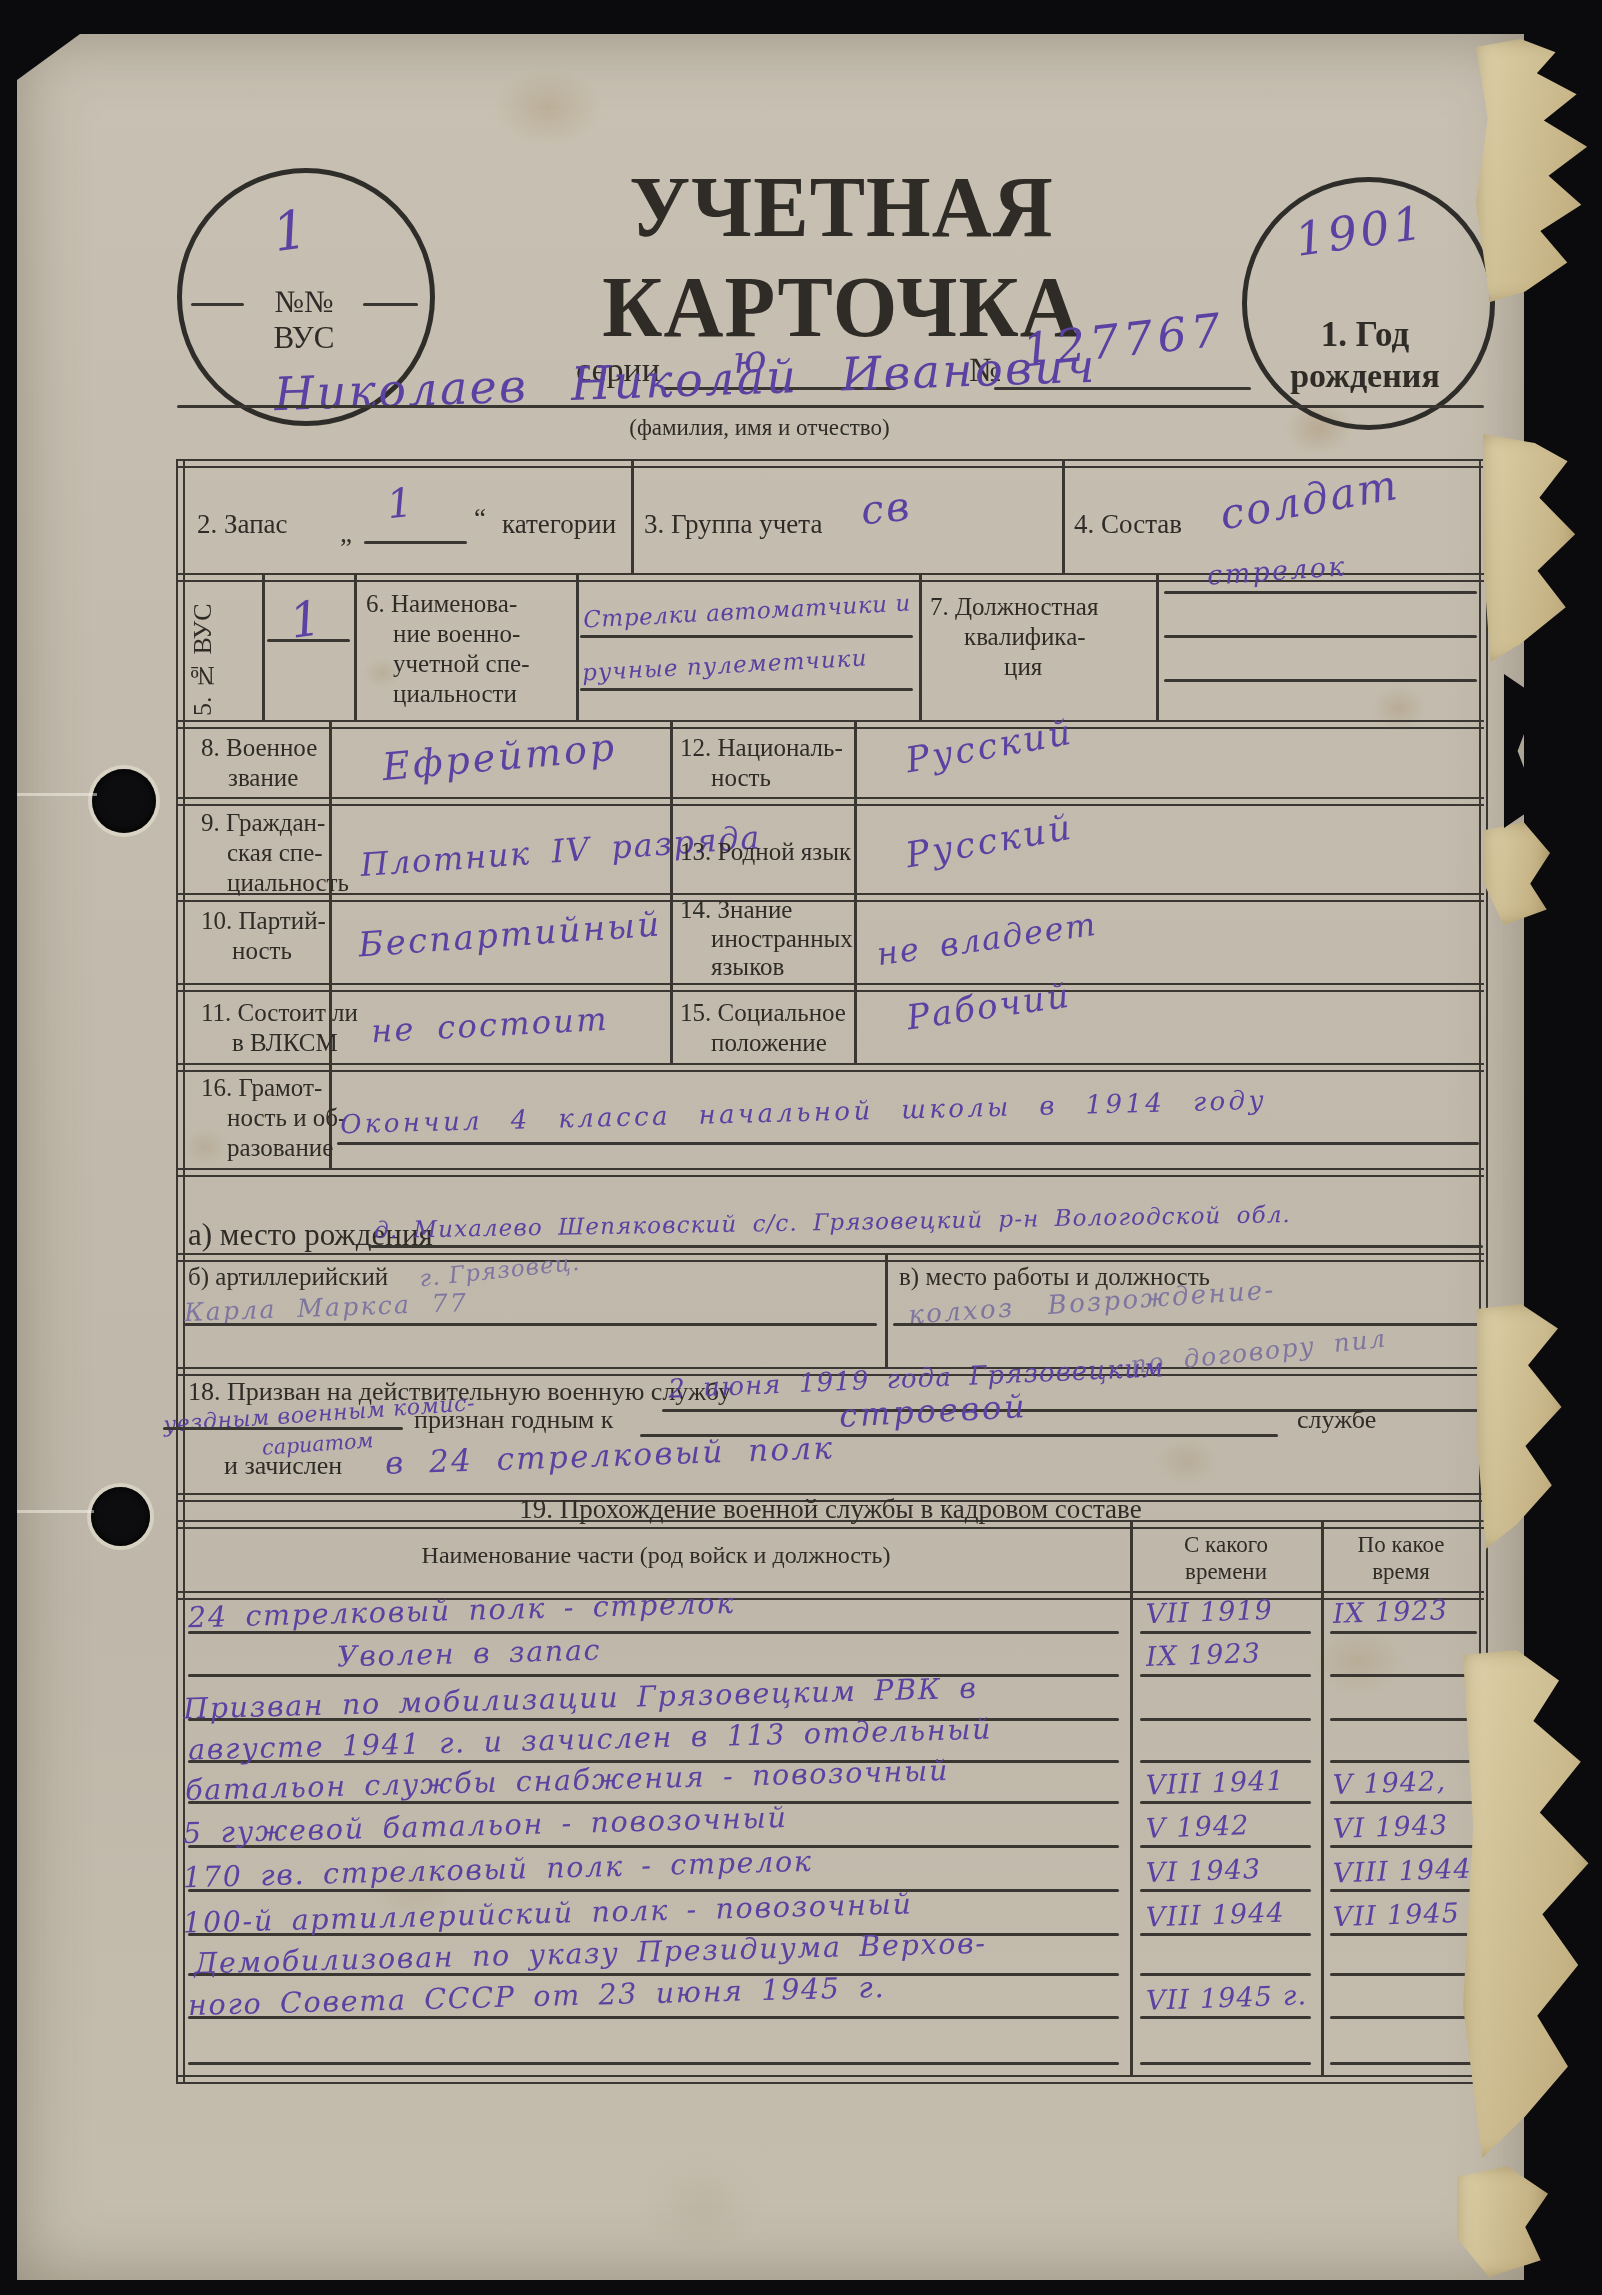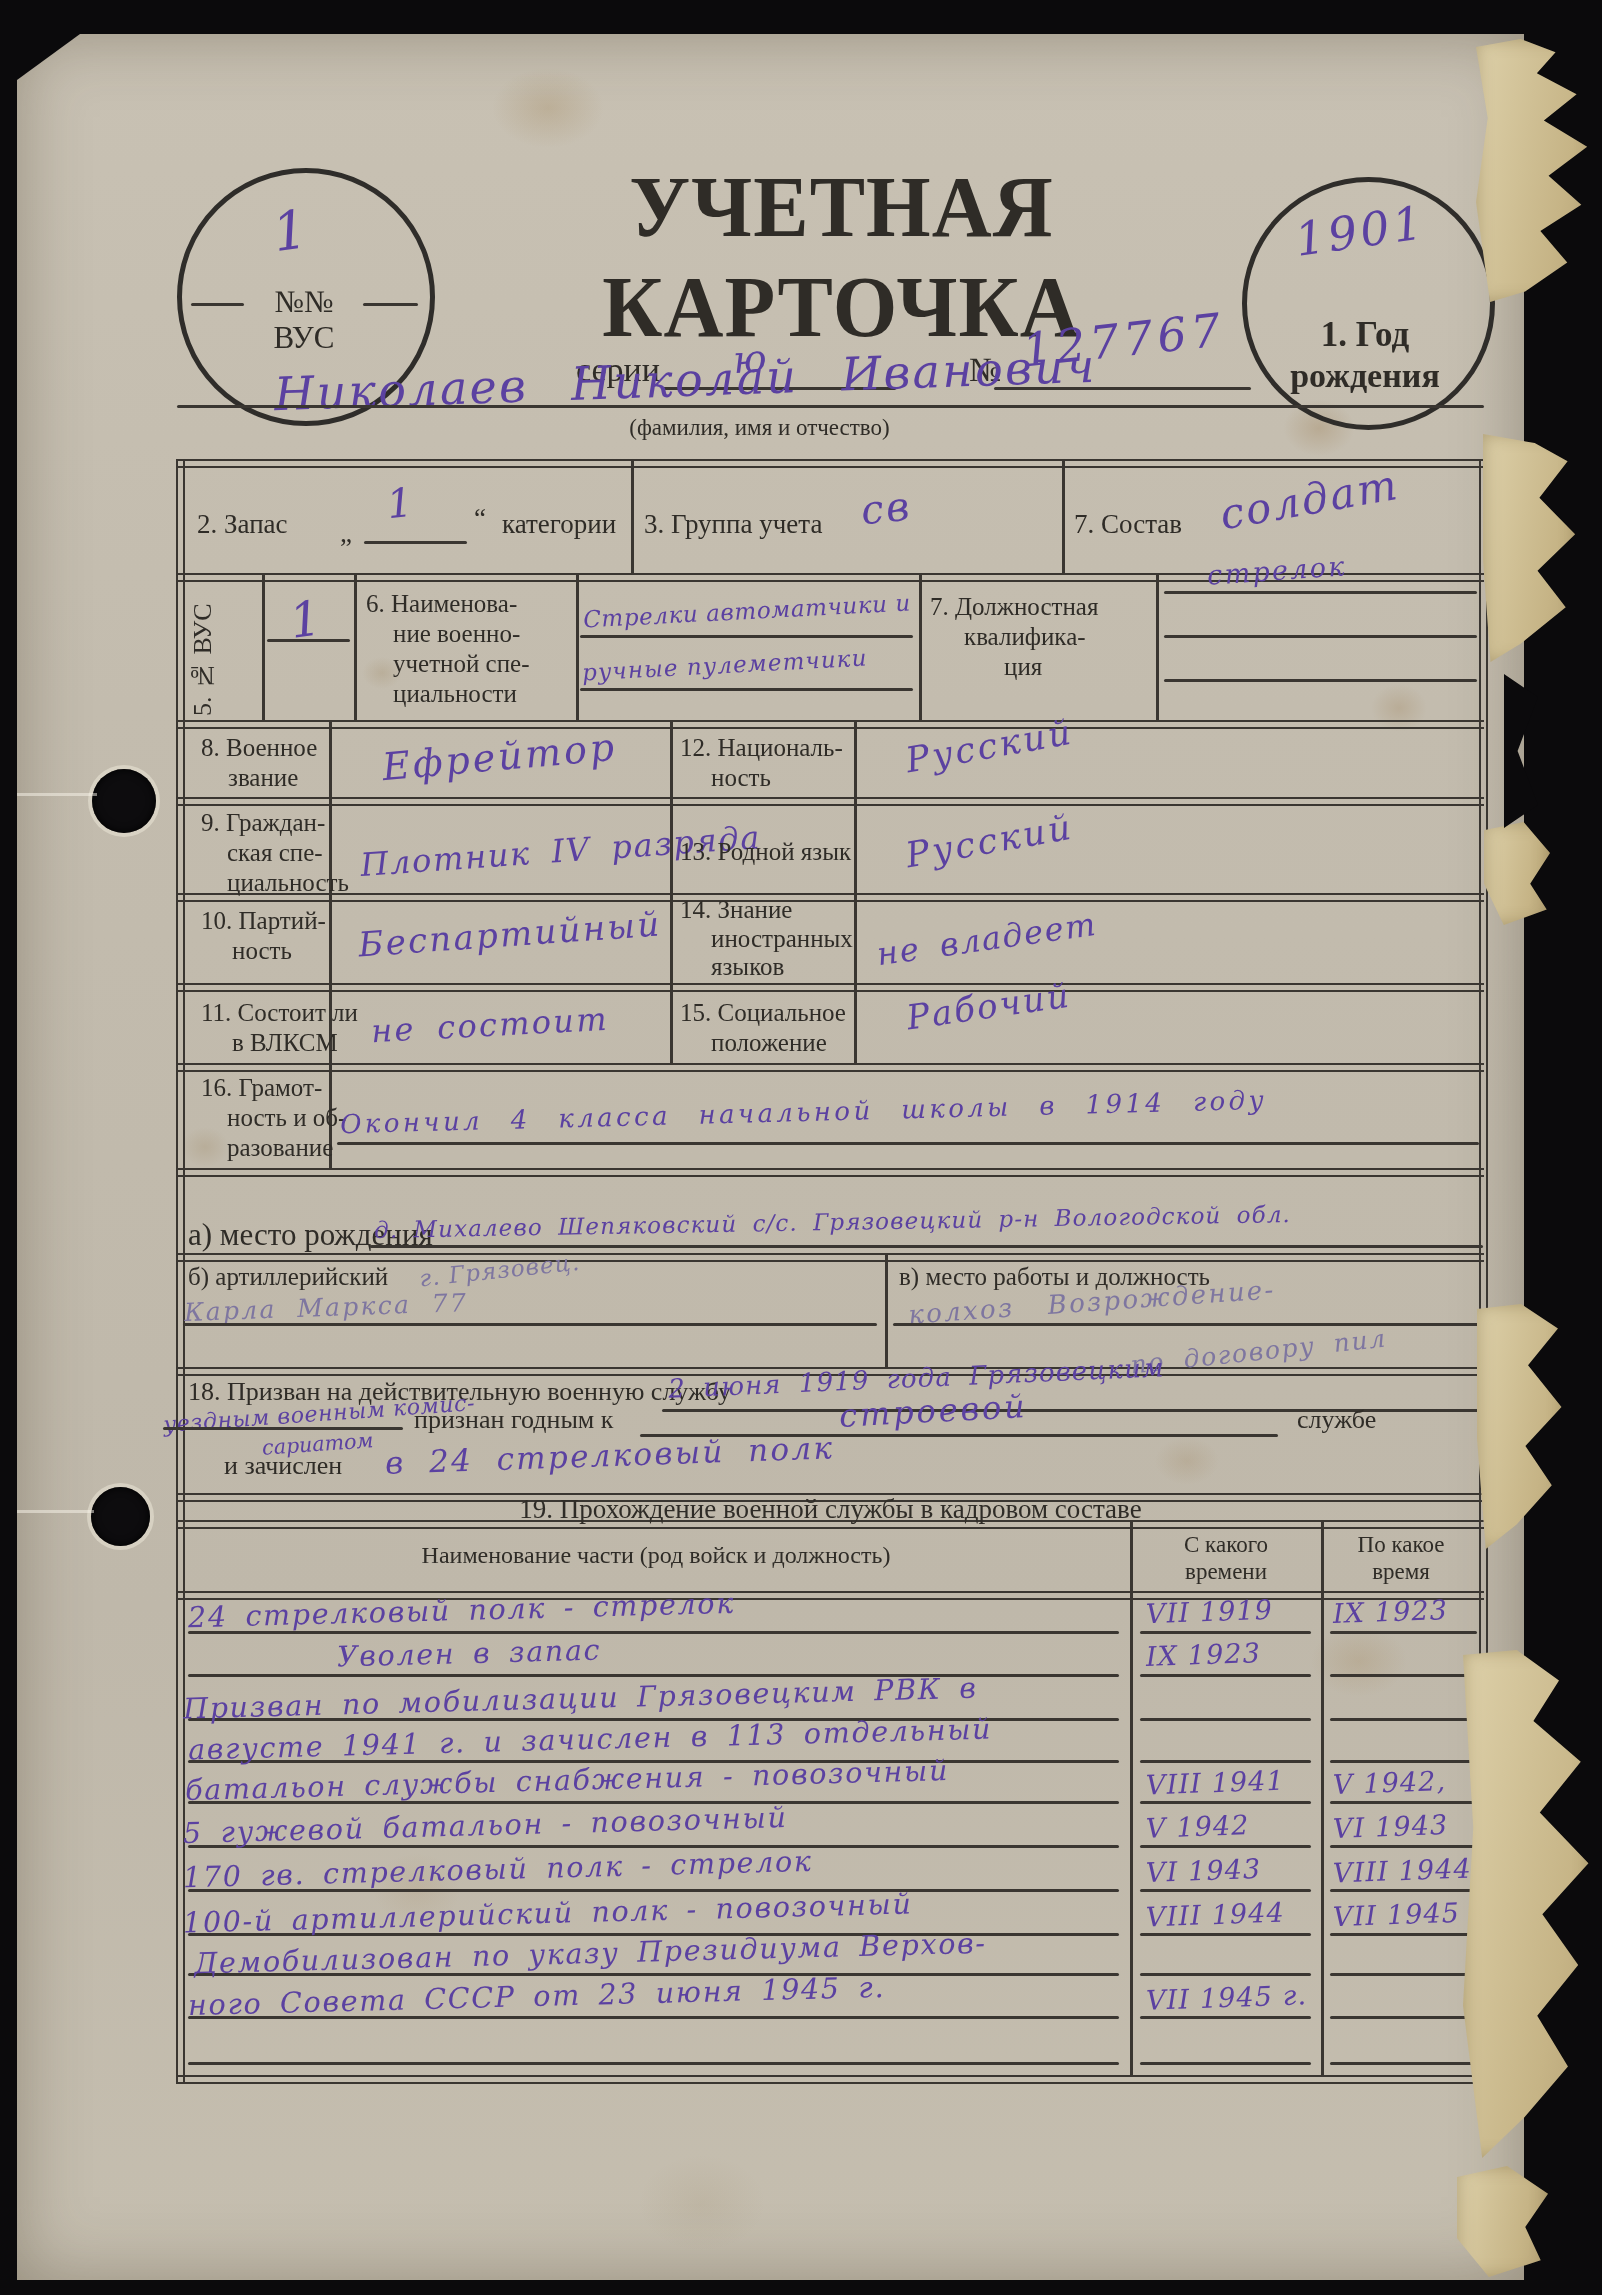--- a/index.html
+++ b/index.html
@@ -106,21 +106,21 @@
   <div class="vl" style="left:1304px;top:1486px;height:555px"></div>
 
   <div class="abs lbl" style="left:180px;top:475px;font-size:27px"><span>2. Запас</span></div>
   <div class="abs lbl" style="left:323px;top:484px;font-size:27px">„</div>
   <div class="abs hw" style="left:370px;top:446px;font-size:40px;transform:rotate(-6deg)">1</div>
   <div class="hl" style="left:347px;top:507px;width:103px"></div>
   <div class="abs lbl" style="left:457px;top:469px;font-size:27px">“</div>
   <div class="abs lbl" style="left:485px;top:475px;font-size:27px">категории</div>
   <div class="abs lbl" style="left:627px;top:475px;font-size:27px">3. Группа учета</div>
   <div class="abs hw" style="left:844px;top:451px;font-size:40px;letter-spacing:2.3px;transform:rotate(-6deg)">св</div>
-  <div class="abs lbl" style="left:1057px;top:475px;font-size:27px">7. Состав</div>
+  <div class="abs lbl" style="left:1057px;top:475px;font-size:27px">4. Состав</div>
   <div class="abs hw" style="left:1202px;top:441px;font-size:42px;letter-spacing:2.3px;transform:rotate(-10deg)">солдат</div>
 
   <div class="abs lbl" style="left:171px;top:551px;height:131px;font-size:26px;writing-mode:vertical-rl;transform:rotate(180deg)">5. № ВУС</div>
   <div class="abs hw" style="left:273px;top:557px;font-size:48px;transform:rotate(-8deg)">1</div>
   <div class="hl" style="left:250px;top:605px;width:83px"></div>
   <div class="abs lbl" style="left:349px;top:555px;font-size:25px;line-height:30px">
     <span class="blk">6. Наименова-</span>
     <span class="blk" style="padding-left:27px">ние военно-</span>
     <span class="blk" style="padding-left:27px">учетной спе-</span>
     <span class="blk" style="padding-left:27px">циальности</span>

